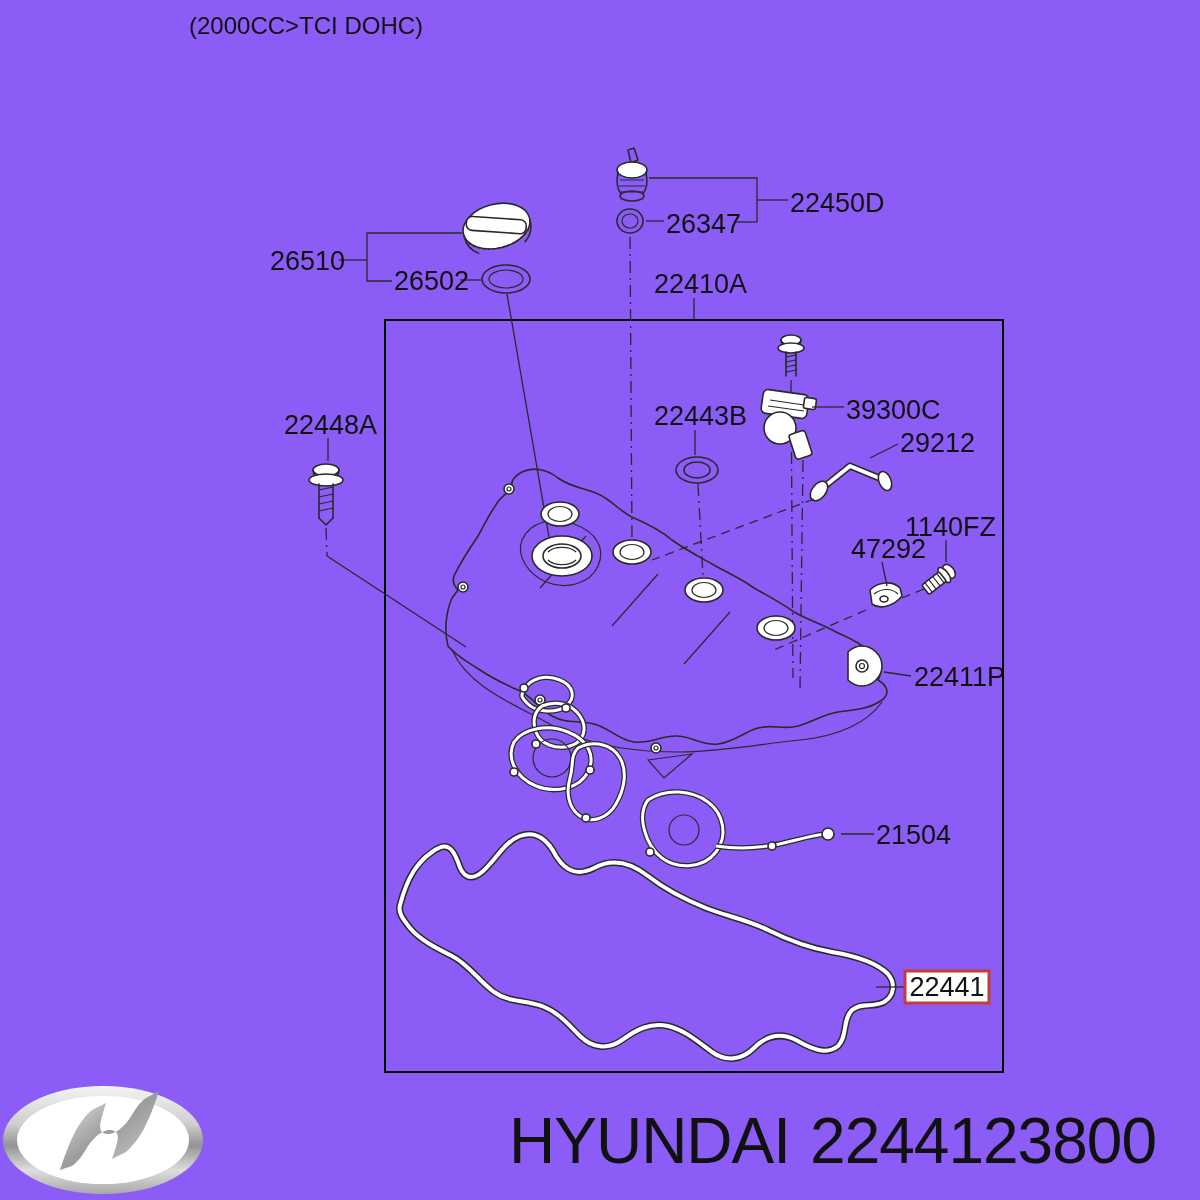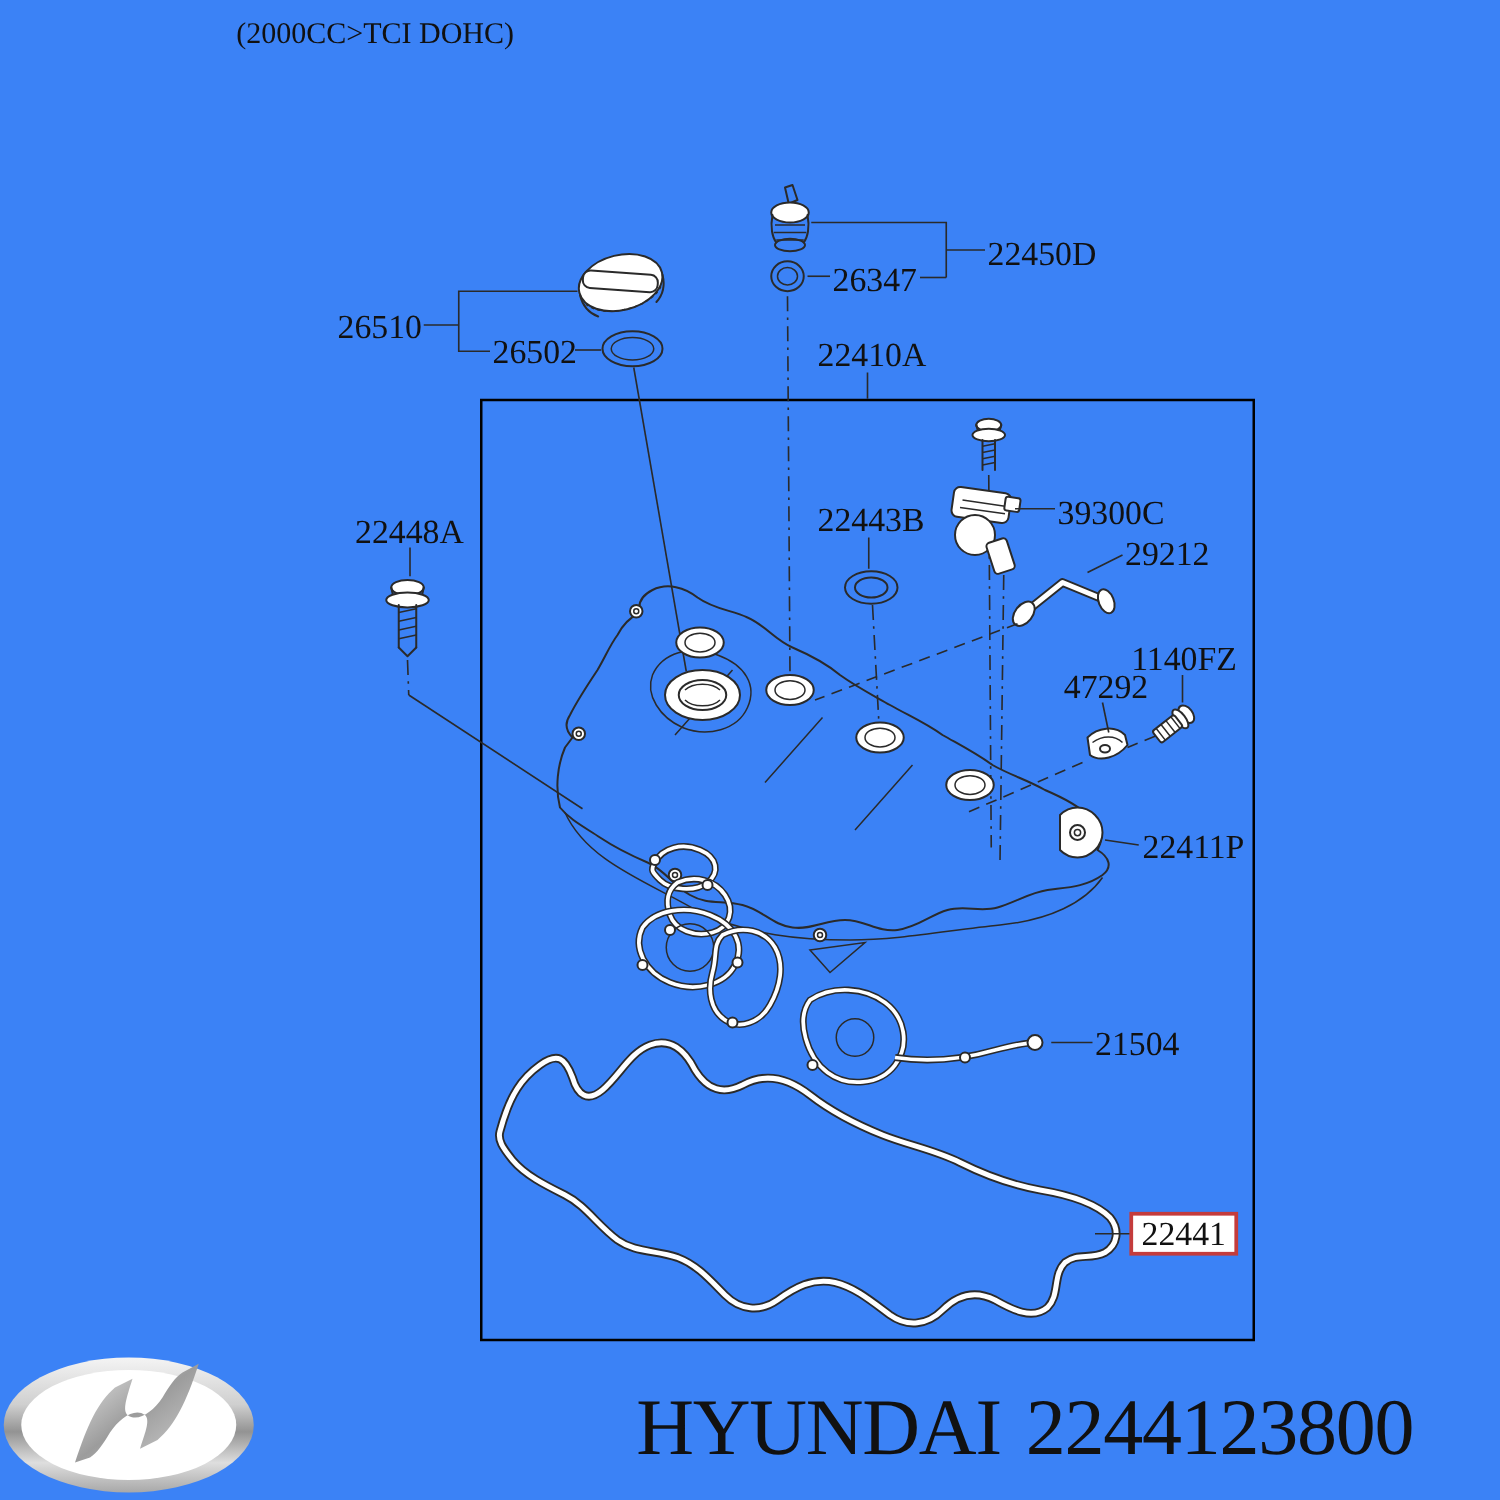--- a/index.html
+++ b/index.html
@@ -1,18 +1,18 @@
 <!DOCTYPE html>
 <html><head>
 <meta charset="utf-8">
 <style>
   html,body { margin:0; padding:0; background:#fff; }
   .canvas {
-    position:relative; width:1200px; height:1200px; background:#3b82f6;
-    font-family:Liberation Serif, serif; overflow:hidden;
+    position:relative; width:1200px; height:1200px; background:#8b5cf6;
+    font-family:Liberation Sans, sans-serif; overflow:hidden;
   }
   svg text { fill:#111; }
   .hdr  { font-size:24px; }
   .lbl  { font-size:27px; }
   .foot { font-size:64px; letter-spacing:-1px; }
   .ln      { stroke:#2a2a2a; stroke-width:1.6; fill:none; stroke-linecap:round; stroke-linejoin:round; }
   .thin    { stroke:#2a2a2a; stroke-width:1.2; fill:none; }
   .ldr     { stroke:#2a2a2a; stroke-width:1.3; fill:none; }
   .dash    { stroke-dasharray:9 6; }
   .dashdot { stroke-dasharray:12 5 2 5; }

